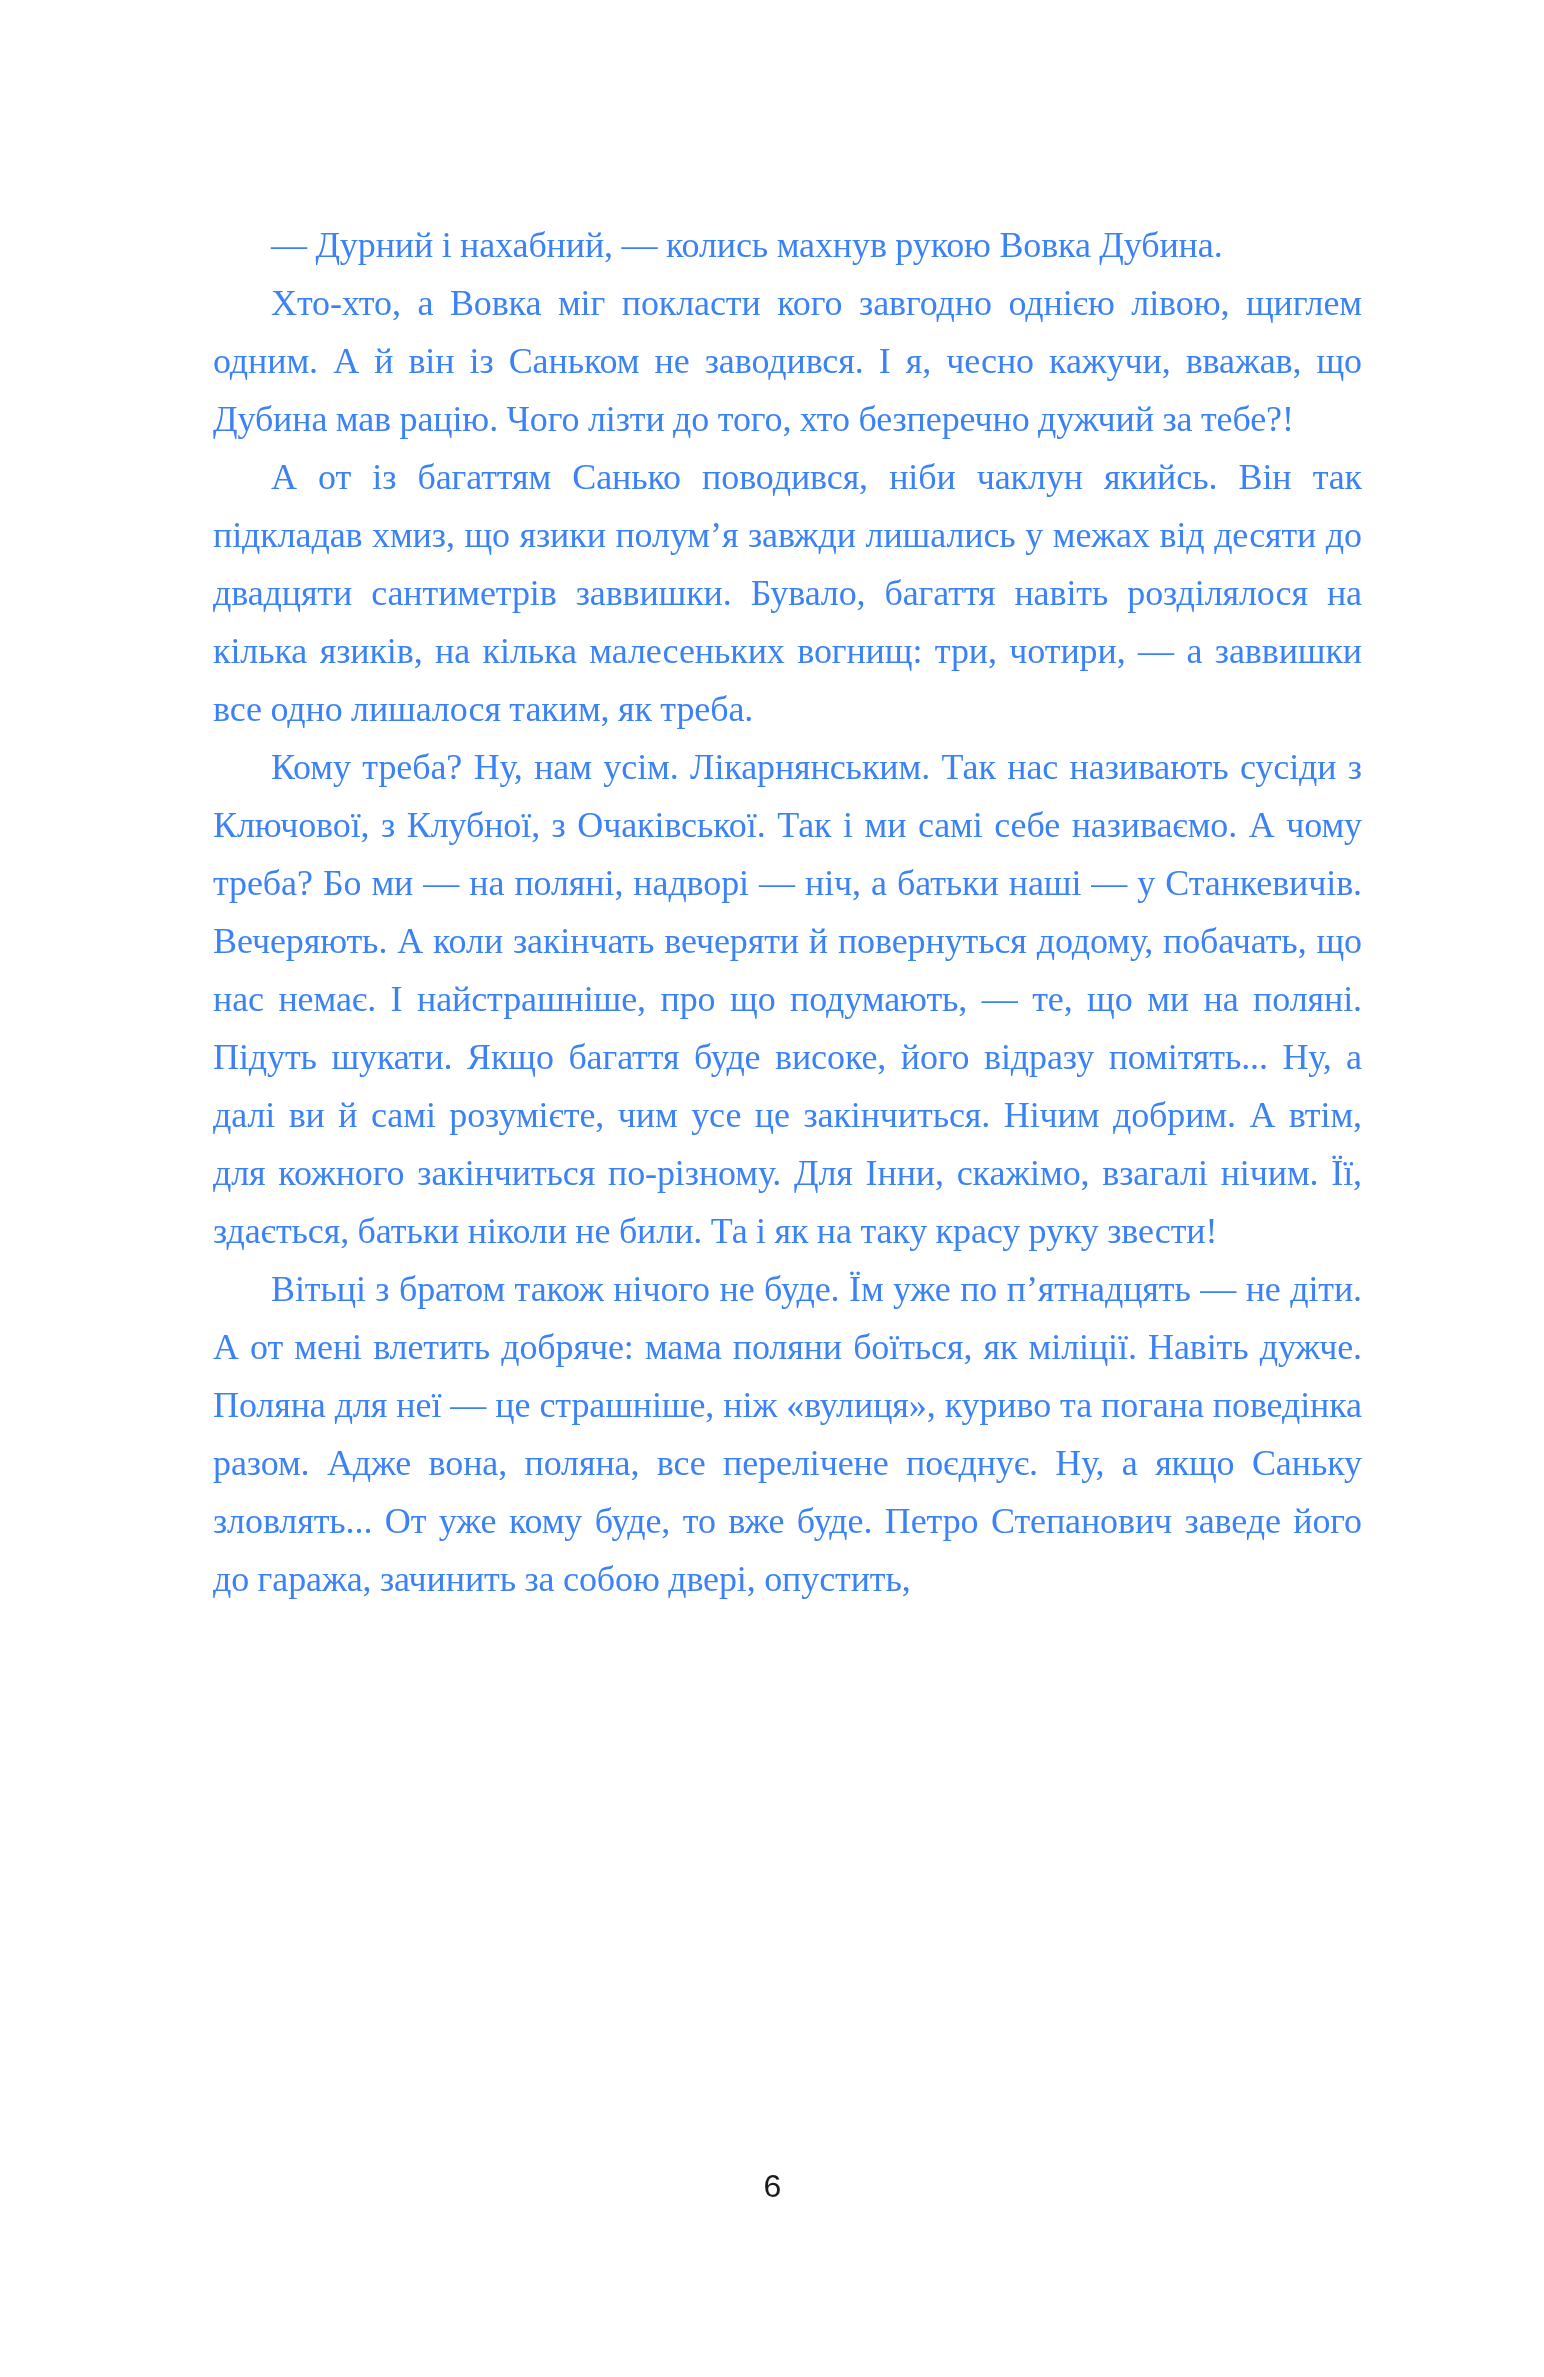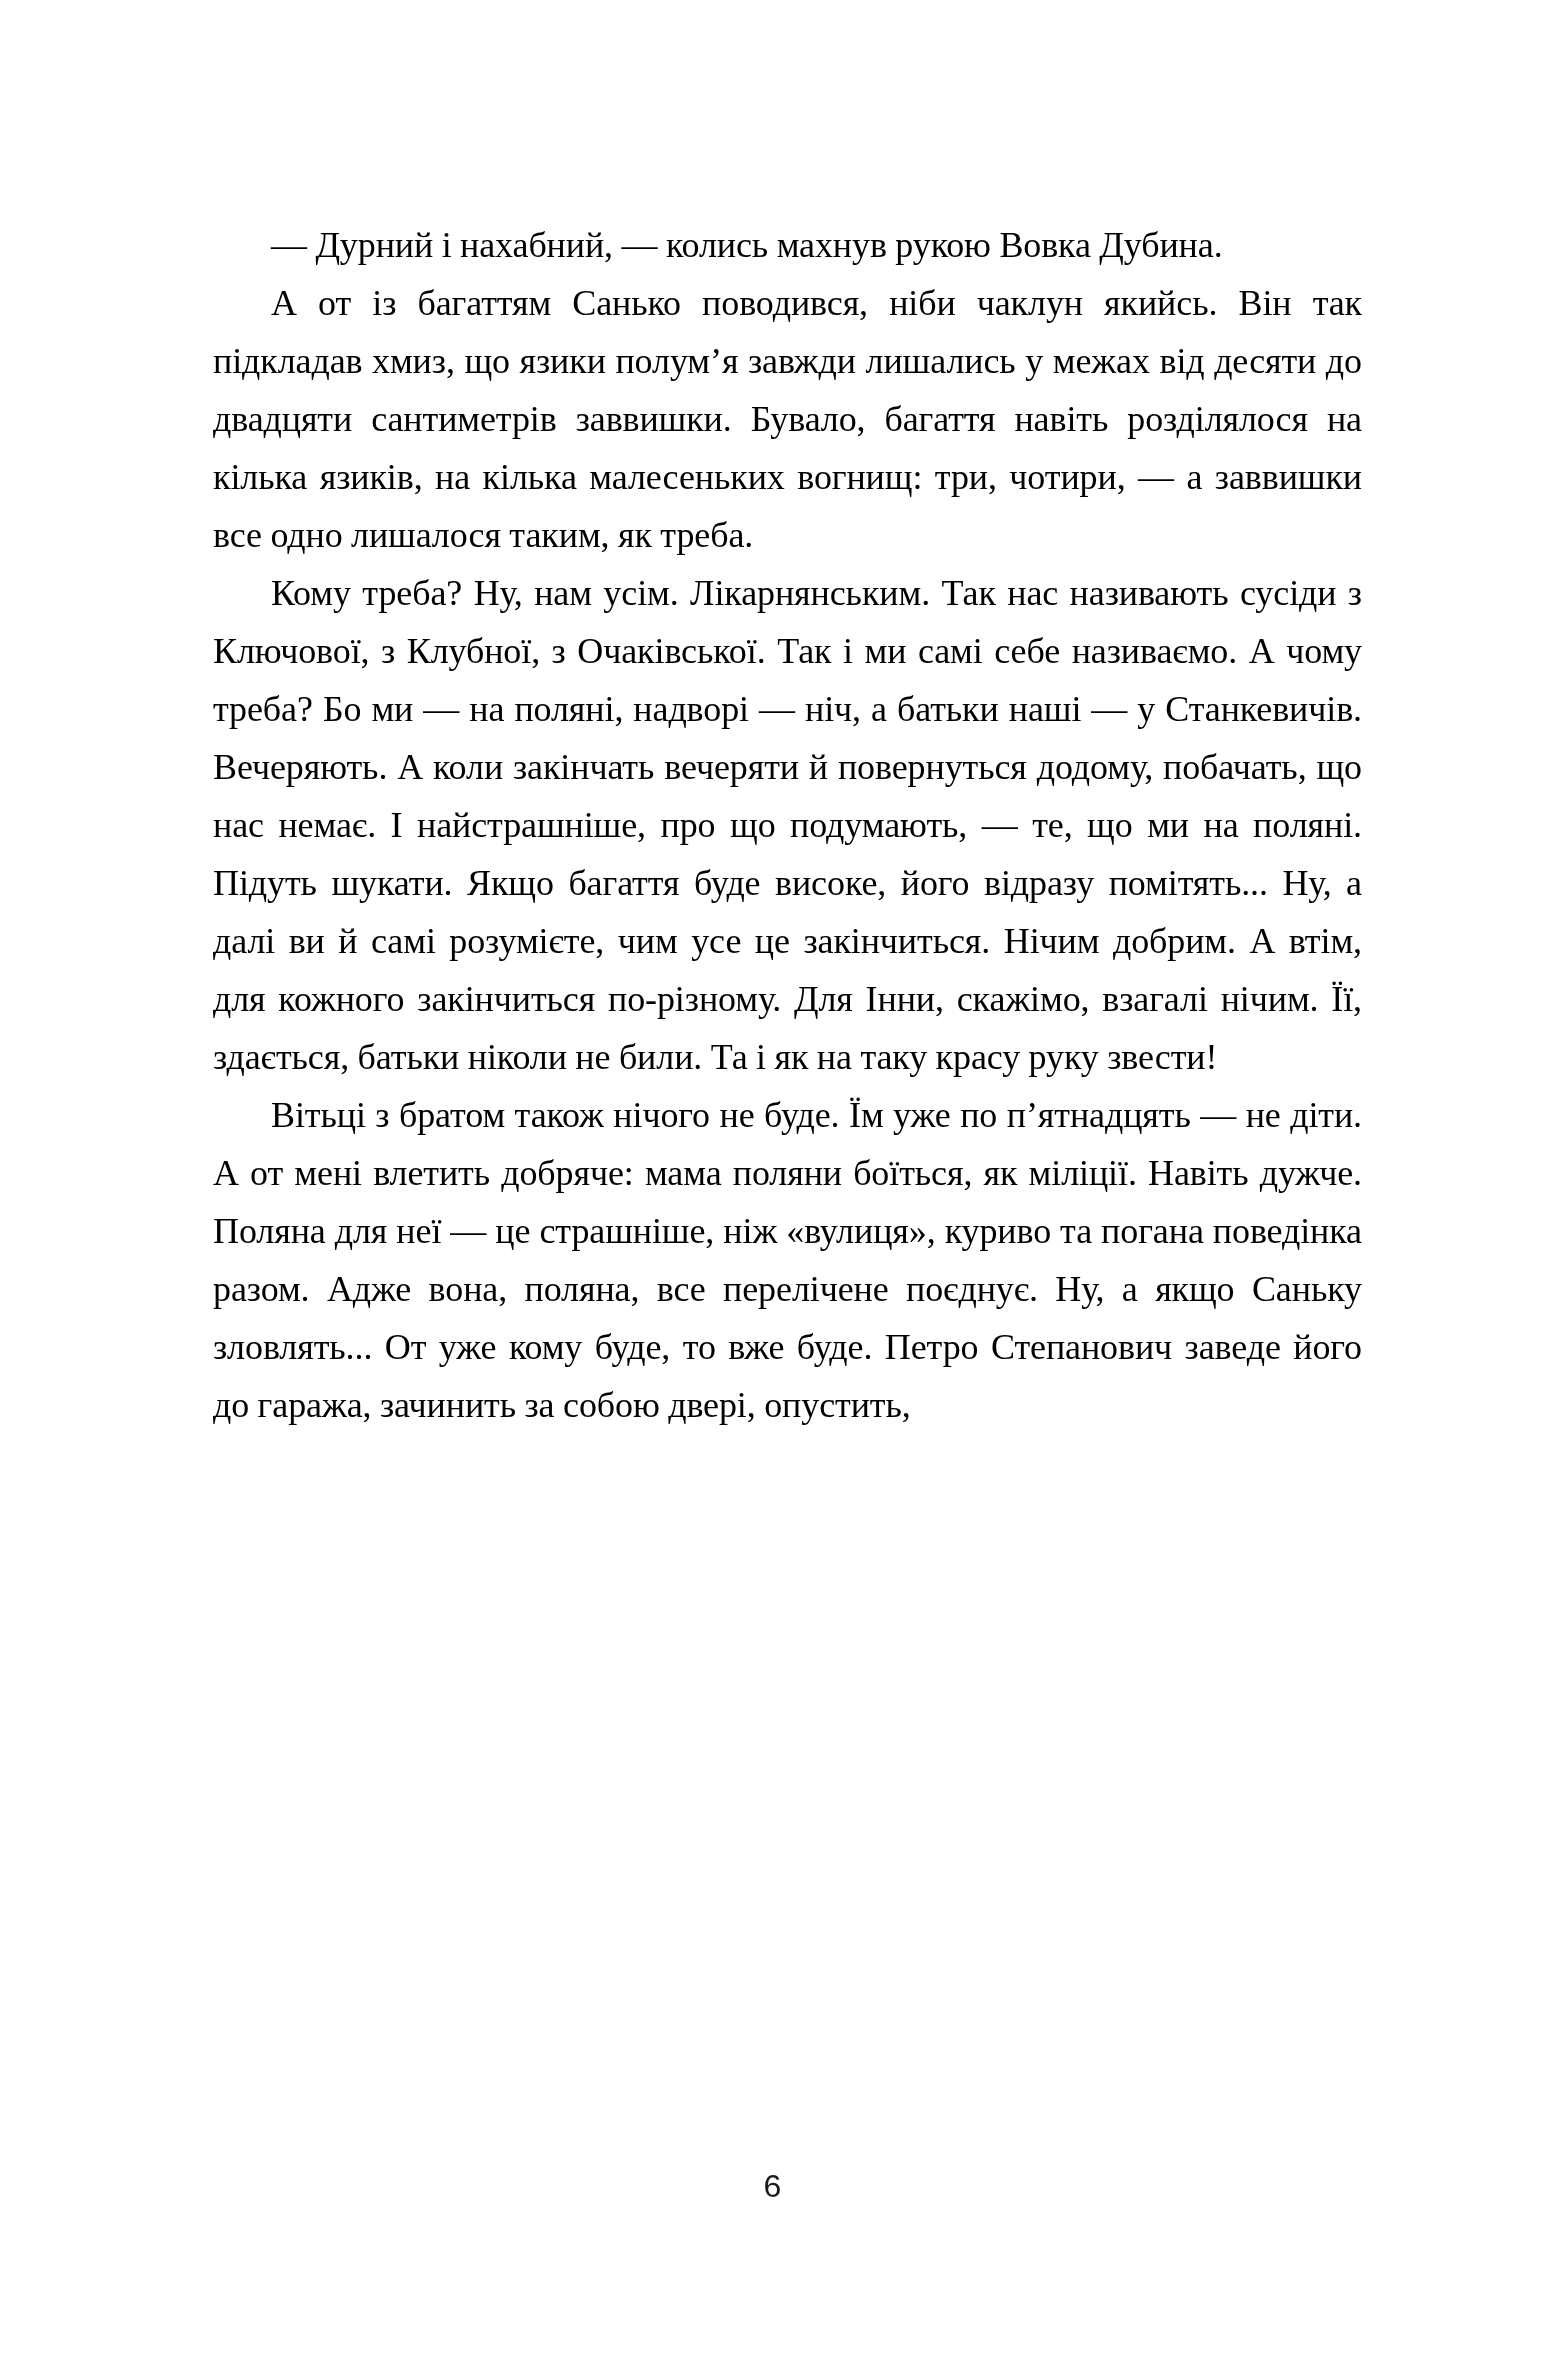--- a/index.html
+++ b/index.html
@@ -22,21 +22,21 @@
     position: absolute;
     left: 213px;
     top: 216px;
     width: 1149px;
   }
 
   .para {
     font-family: "Liberation Serif", "DejaVu Serif", serif;
     font-size: 36px;
     line-height: 58px;
-    color: #000000;
+    color: #3b82f6;
     text-align: justify;
     text-justify: inter-word;
     text-indent: 58px;
     margin: 0 0 0 0;
     letter-spacing: -0.1px;
     word-spacing: -0.4px;
     -webkit-font-smoothing: antialiased;
     hyphens: manual;
   }
 
@@ -56,20 +56,21 @@
     color: #1a1a1a;
   }
 </style>
 </head>
 <body>
 
 <div class="page">
 
   <div class="text-block">
     <p class="para">— Дурний і нахабний, — колись махнув рукою Вовка Дубина.</p>
+    <p class="para">Хто-хто, а Вовка міг покласти кого завгодно однією лівою, щиглем одним. А й він із Саньком не заводився. І я, чесно кажучи, вважав, що Дубина мав рацію. Чого лізти до того, хто безперечно дужчий за тебе?!</p>
     <p class="para">А от із багаттям Санько поводився, ніби чаклун якийсь. Він так підкладав хмиз, що язики полум’я завжди лишались у межах від десяти до двадцяти сантиметрів заввишки. Бувало, багаття навіть розділялося на кілька язиків, на кілька малесеньких вогнищ: три, чотири, — а заввишки все одно лишалося таким, як треба.</p>
     <p class="para">Кому треба? Ну, нам усім. Лікарнянським. Так нас називають сусіди з Ключової, з Клубної, з Очаківської. Так і ми самі себе називаємо. А чому треба? Бо ми — на поляні, надворі — ніч, а батьки наші — у Станкевичів. Вечеряють. А коли закінчать вечеряти й повернуться додому, побачать, що нас немає. І найстрашніше, про що подумають, — те, що ми на поляні. Підуть шукати. Якщо багаття буде високе, його відразу помітять... Ну, а далі ви й самі розумієте, чим усе це закінчиться. Нічим добрим. А втім, для кожного закінчиться по-різному. Для Інни, скажімо, взагалі нічим. Її, здається, батьки ніколи не били. Та і як на таку красу руку звести!</p>
     <p class="para">Вітьці з братом також нічого не буде. Їм уже по п’ятнадцять — не діти. А от мені влетить добряче: мама поляни боїться, як міліції. Навіть дужче. Поляна для неї — це страшніше, ніж «вулиця», куриво та погана поведінка разом. Адже вона, поляна, все перелічене поєднує. Ну, а якщо Саньку зловлять... От уже кому буде, то вже буде. Петро Степанович заведе його до гаража, зачинить за собою двері, опустить,</p>
   </div>
 
   <div class="folio">6</div>
 
 </div>
 
 

